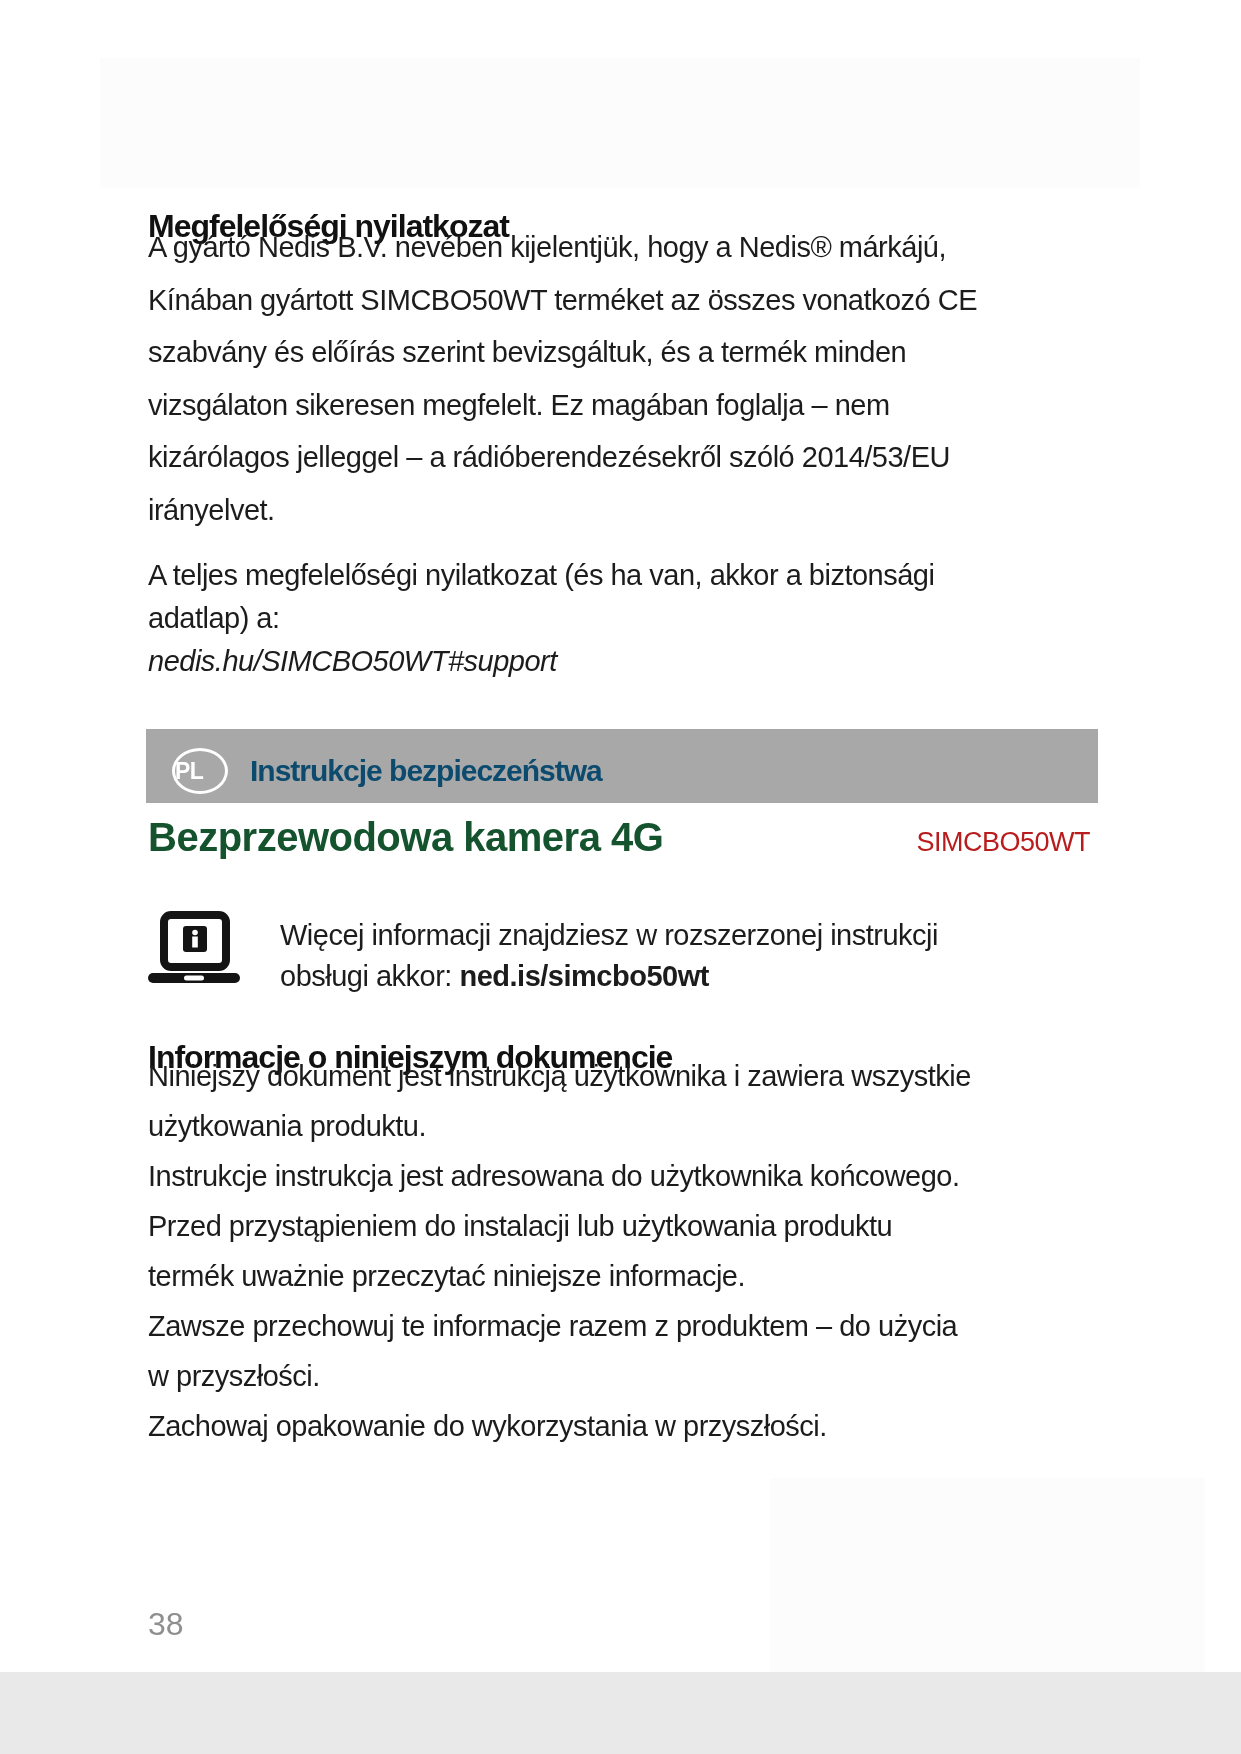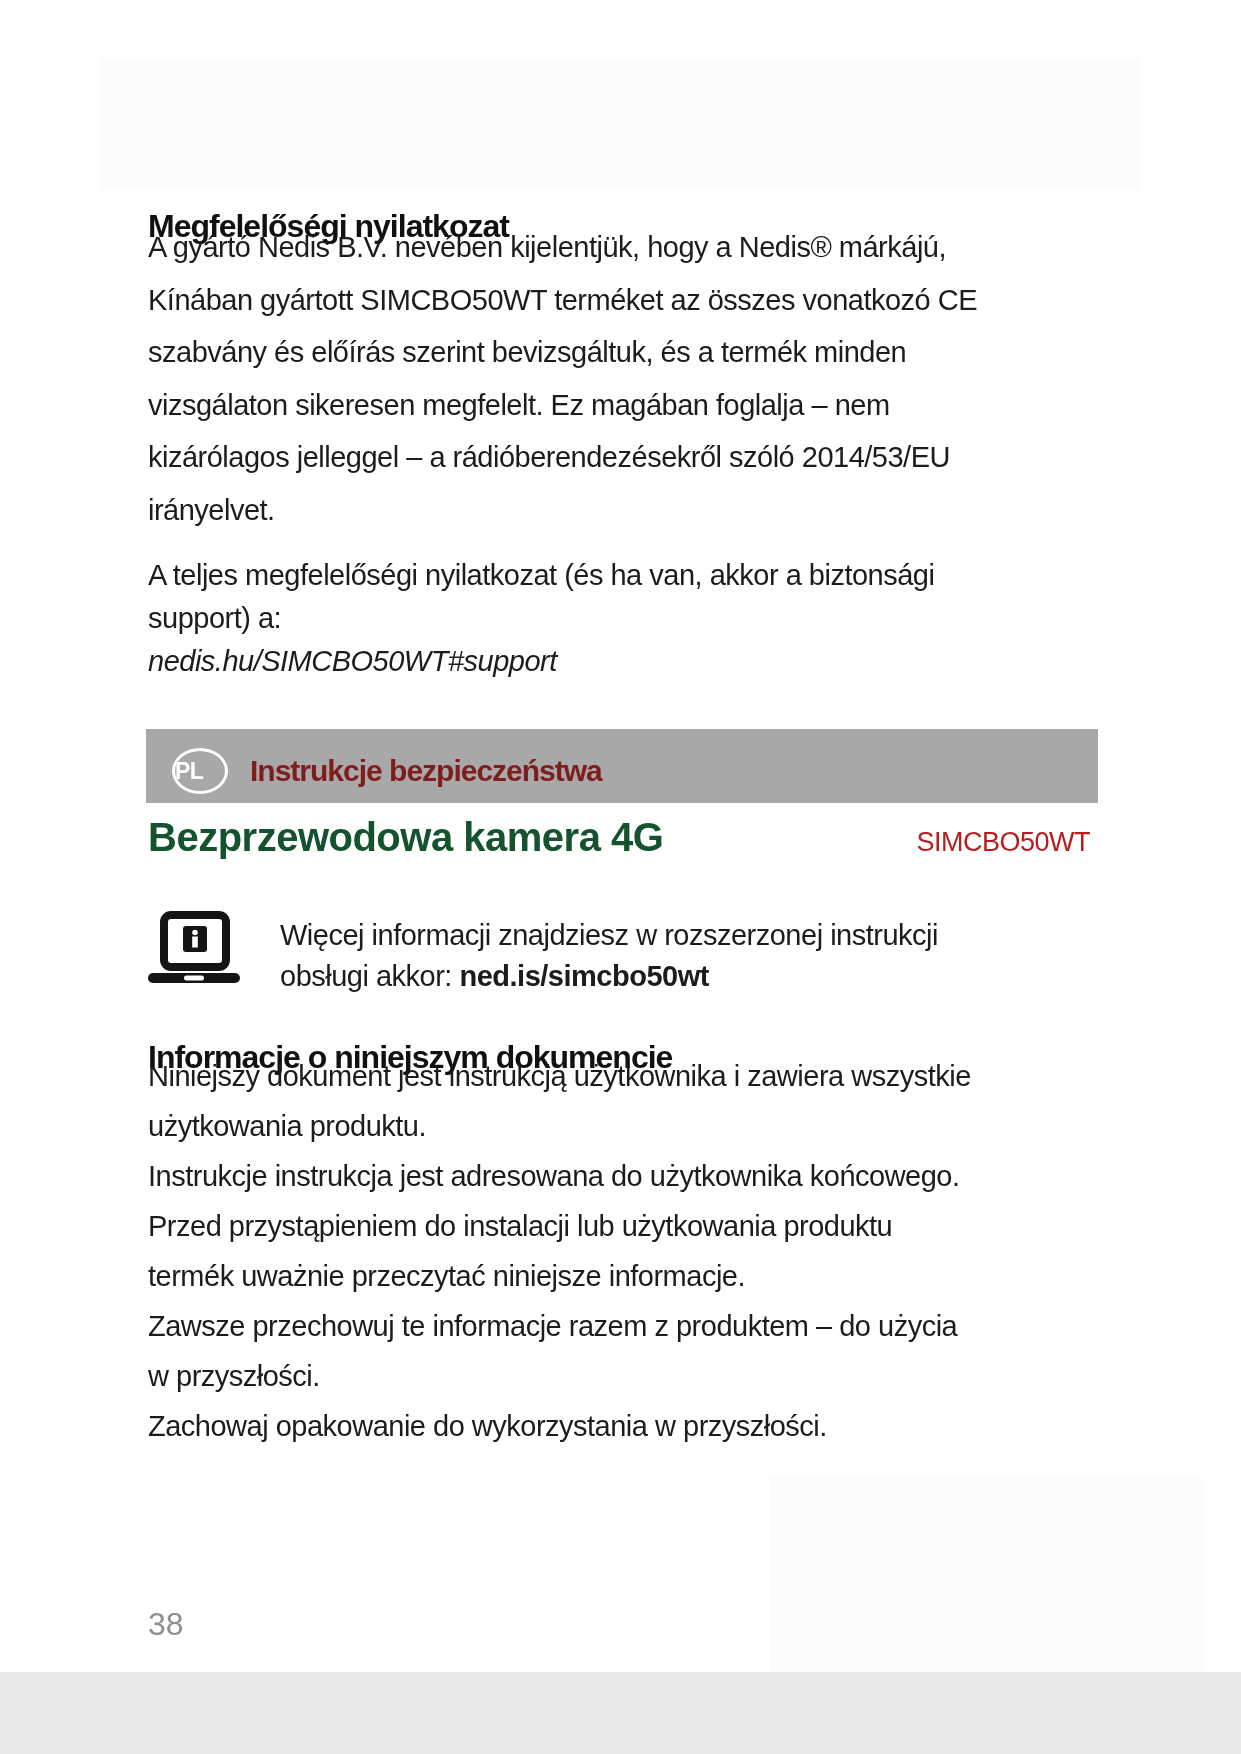--- a/index.html
+++ b/index.html
@@ -29,21 +29,21 @@
     background:#a8a8a8;display:flex;align-items:center;
     box-sizing:border-box;padding-left:26px;padding-top:10px;
   }
   .pl-badge{
     width:56px;height:46px;border:3px solid #ffffff;border-radius:50%;
     display:flex;align-items:center;
     color:#ffffff;font-size:23px;font-weight:bold;letter-spacing:-0.5px;
     box-sizing:border-box;margin-right:22px;flex:0 0 auto;
   }
   .banner-label{
-    color:#7f1d1d;font-size:30px;font-weight:bold;letter-spacing:-1px;white-space:nowrap;
+    color:#0c4a6e;font-size:30px;font-weight:bold;letter-spacing:-1px;white-space:nowrap;
   }
   .title-row{
     position:absolute;left:148px;top:817px;width:942px;
     display:flex;align-items:baseline;
   }
   .product-title{
     font-size:40px;font-weight:bold;color:#14532d;letter-spacing:-0.5px;
     white-space:nowrap;line-height:40px;margin:0;
   }
   .product-model{
@@ -80,21 +80,21 @@
     <div class="ln">A gyártó Nedis B.V. nevében kijelentjük, hogy a Nedis® márkájú,</div>
     <div class="ln">Kínában gyártott SIMCBO50WT terméket az összes vonatkozó CE</div>
     <div class="ln">szabvány és előírás szerint bevizsgáltuk, és a termék minden</div>
     <div class="ln">vizsgálaton sikeresen megfelelt. Ez magában foglalja – nem</div>
     <div class="ln">kizárólagos jelleggel – a rádióberendezésekről szóló 2014/53/EU</div>
     <div class="ln">irányelvet.</div>
   </div>
 
   <div class="body-block hu-para2">
     <div class="ln">A teljes megfelelőségi nyilatkozat (és ha van, akkor a biztonsági</div>
-    <div class="ln">support) a:</div>
+    <div class="ln">adatlap) a:</div>
     <div class="ln italic">nedis.hu/SIMCBO50WT#support</div>
   </div>
 
   <div class="banner">
     <span class="pl-badge">
       <span>PL</span>
     </span>
     <span class="banner-label">Instrukcje bezpieczeństwa</span>
   </div>
 

